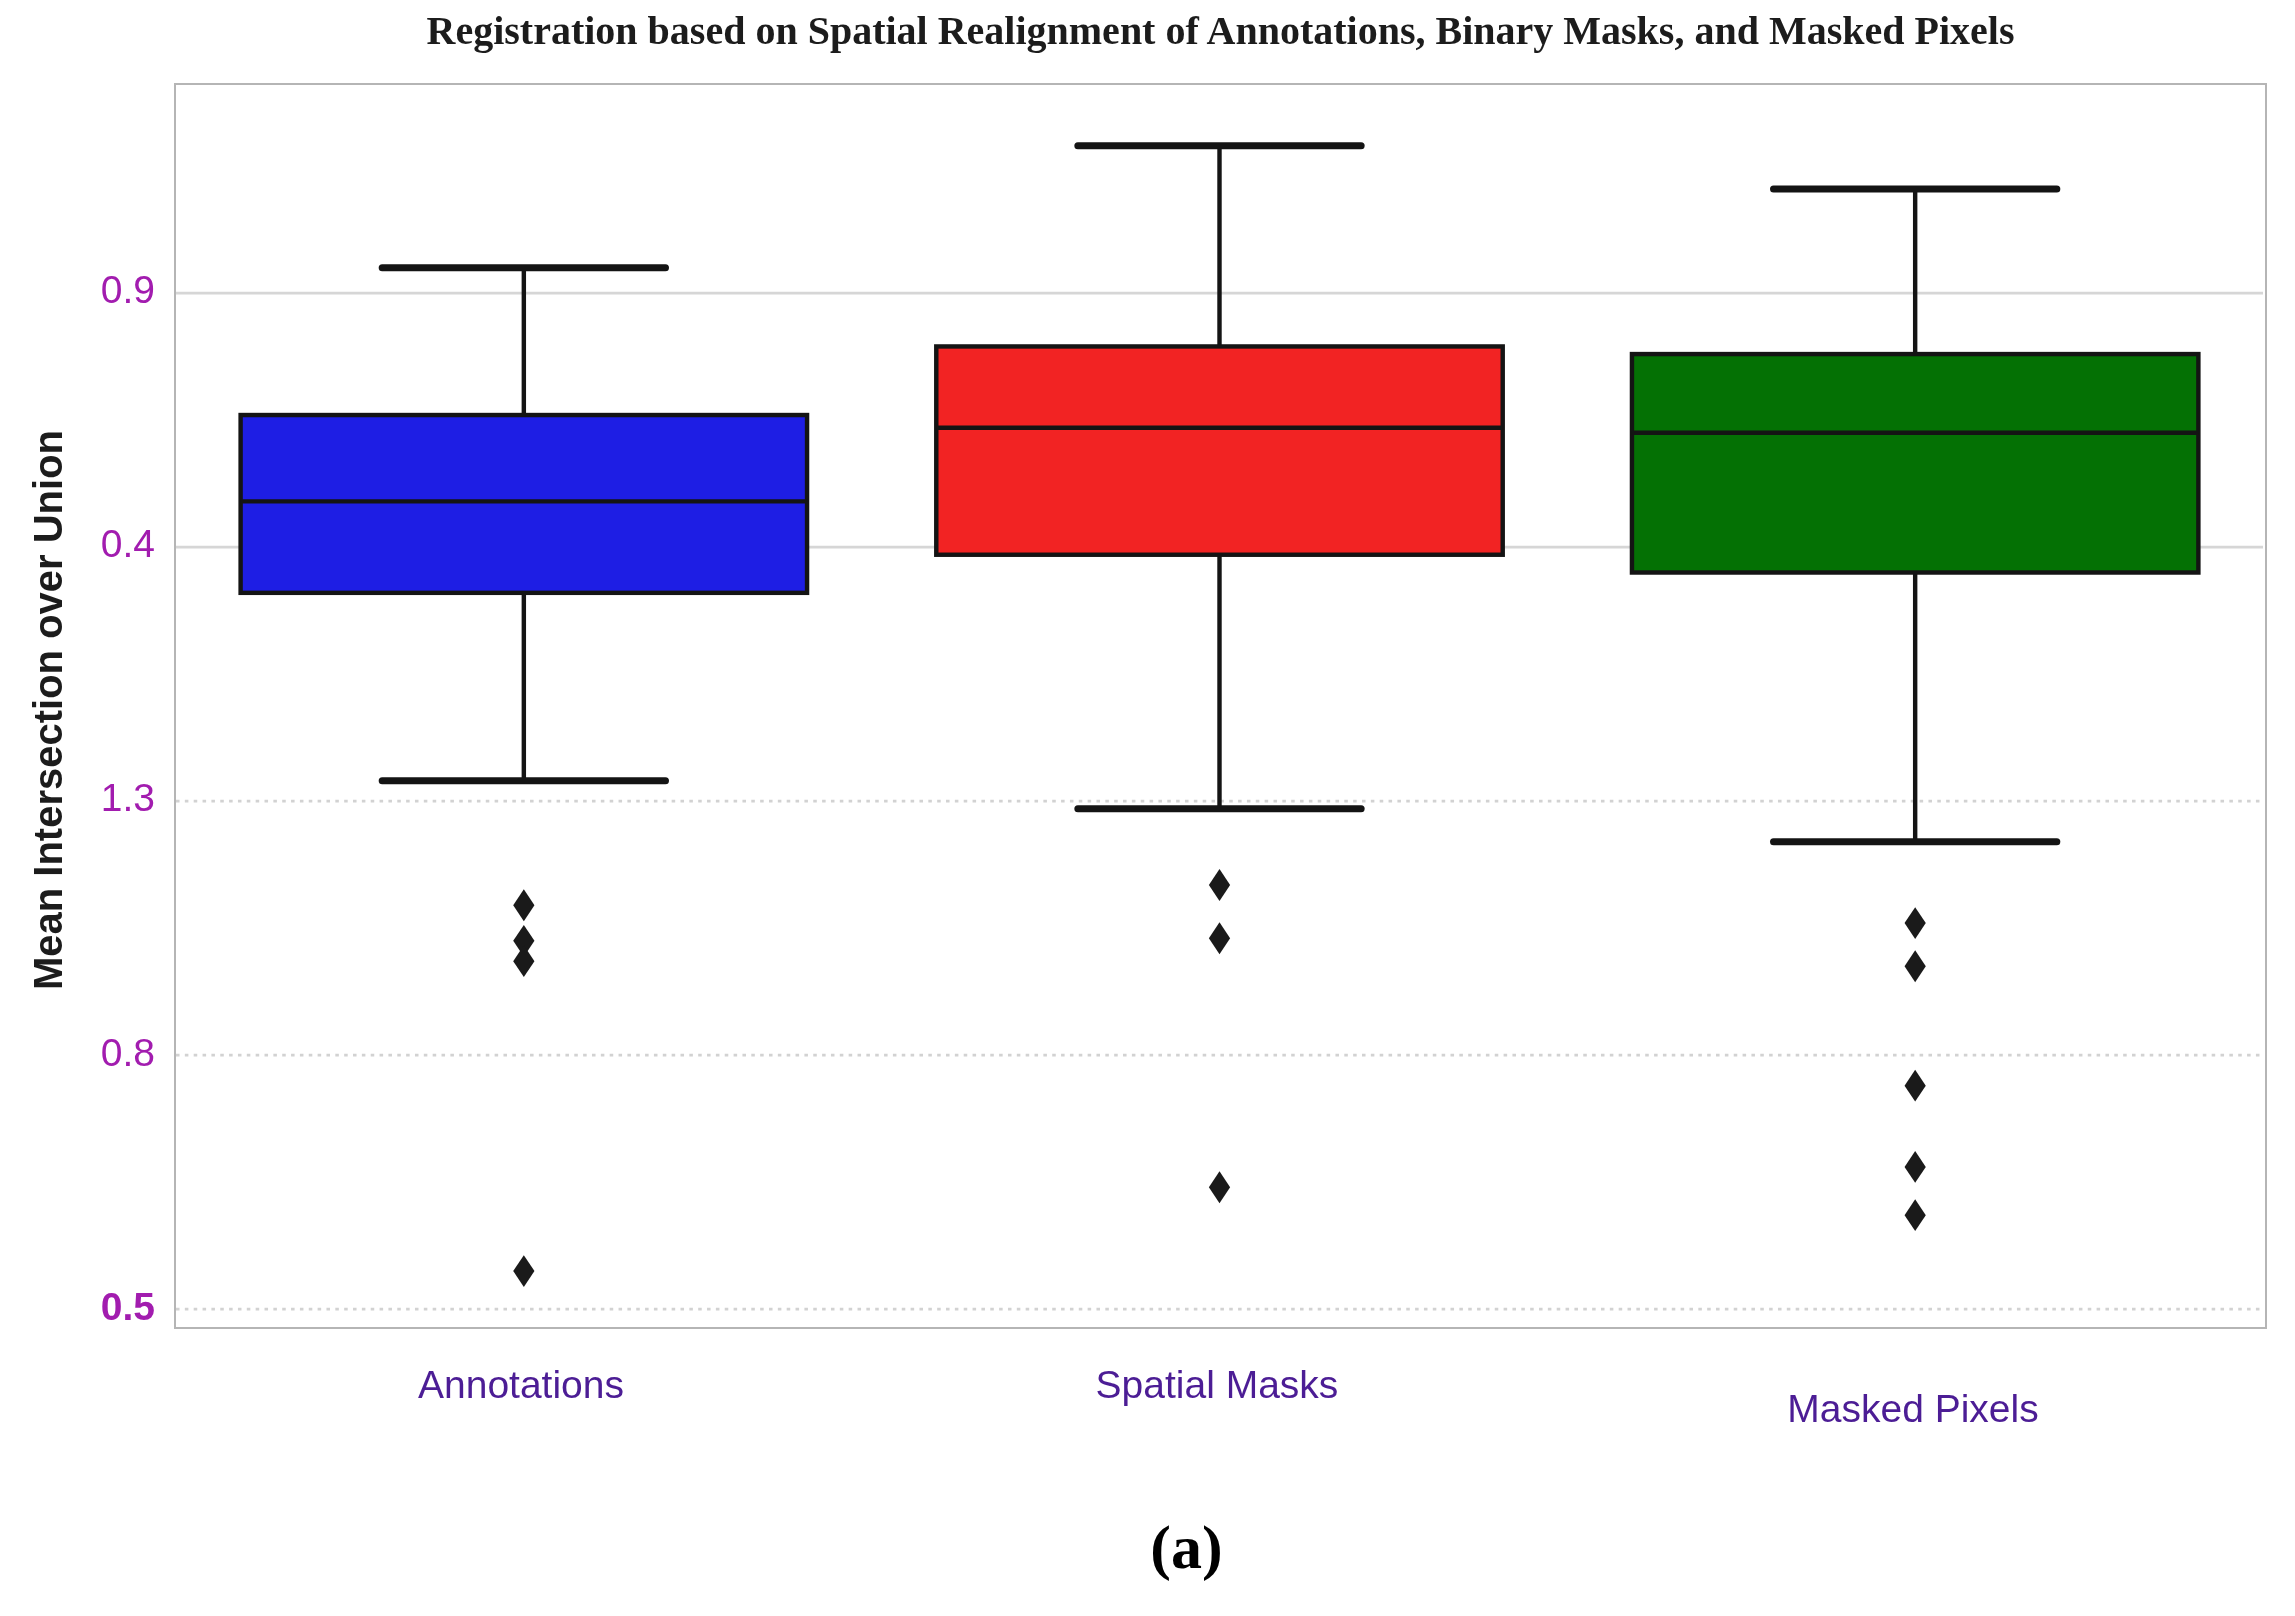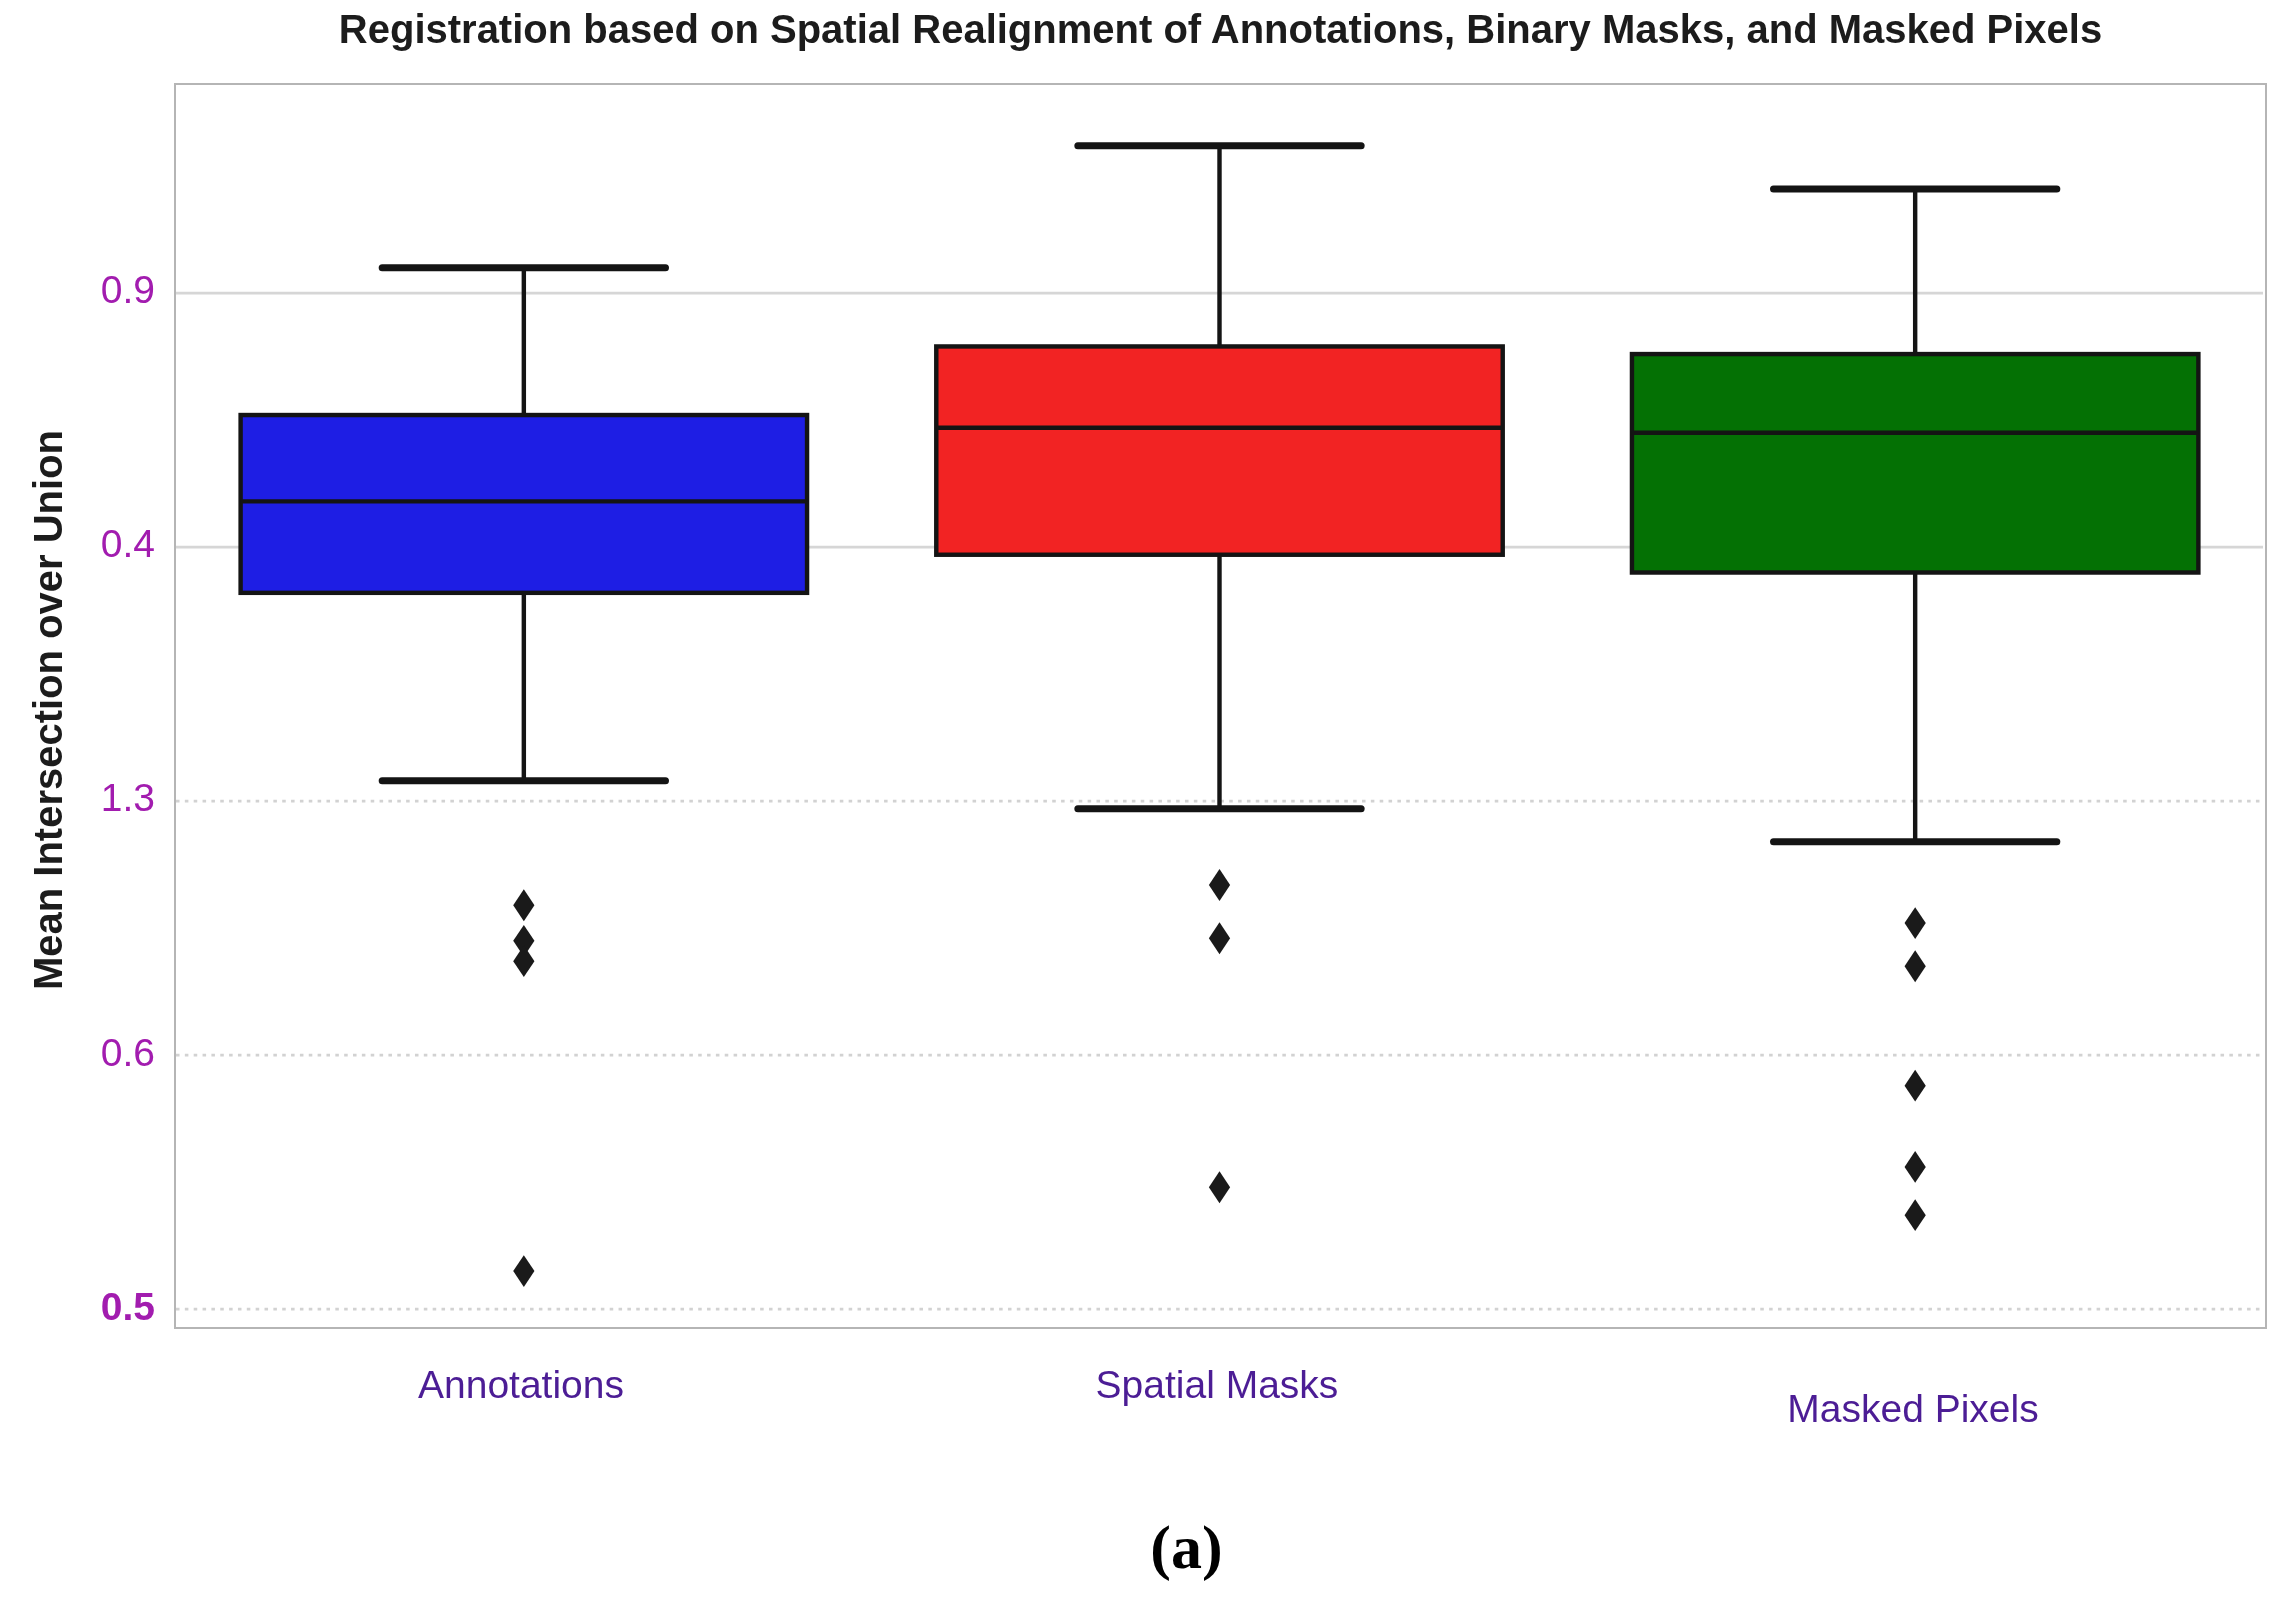--- a/index.html
+++ b/index.html
@@ -10,20 +10,21 @@
     font-family:"Liberation Sans", sans-serif;
     overflow:hidden;
   }
   .chart-title{
     position:absolute;
     left:174px;top:7px;width:2093px;
     text-align:center;
     font-size:40px;font-weight:bold;color:#1c1c1c;
     letter-spacing:0px;
     white-space:nowrap;
+    font-family:Liberation Serif, serif;
   }
   .y-axis-label{
     position:absolute;
     left:-352px;top:689px;width:797px;height:42px;
     text-align:center;
     font-size:40px;font-weight:bold;color:#1c1c1c;
     transform:rotate(-90deg);
   }
   .plot-area{
     position:absolute;
@@ -98,21 +99,21 @@
         <path d="M 1965 1112.497031729785 L 1977 1130.497031729785 L 1965 1148.497031729785 L 1953 1130.497031729785 Z" fill="#1a1a1a"></path>
         <path d="M 1965 1204.33735926305 L 1977 1222.33735926305 L 1965 1240.33735926305 L 1953 1222.33735926305 Z" fill="#1a1a1a"></path>
         <path d="M 1965 1258.8675537359263 L 1977 1276.8675537359263 L 1965 1294.8675537359263 L 1953 1276.8675537359263 Z" fill="#1a1a1a"></path>
       </svg>
   </div>
 
   <div id="y-ticks">
       <div class="y-tick" style="top: 268px;">0.9</div>
       <div class="y-tick" style="top: 522px;">0.4</div>
       <div class="y-tick" style="top: 776px;">1.3</div>
-      <div class="y-tick" style="top: 1031px;">0.6</div>
+      <div class="y-tick" style="top: 1031px;">0.8</div>
       <div class="y-tick" style="top: 1285px; font-weight: bold;">0.5</div>
     </div>
   <div id="x-ticks">
       <div class="x-tick" style="left: 291px;">Annotations</div>
       <div class="x-tick" style="left: 987px;">Spatial Masks</div>
       <div class="x-tick" style="left: 1683px; margin-top: 24px;">Masked Pixels</div>
     </div>
 
   <div class="caption">(a)</div>
 </div>

